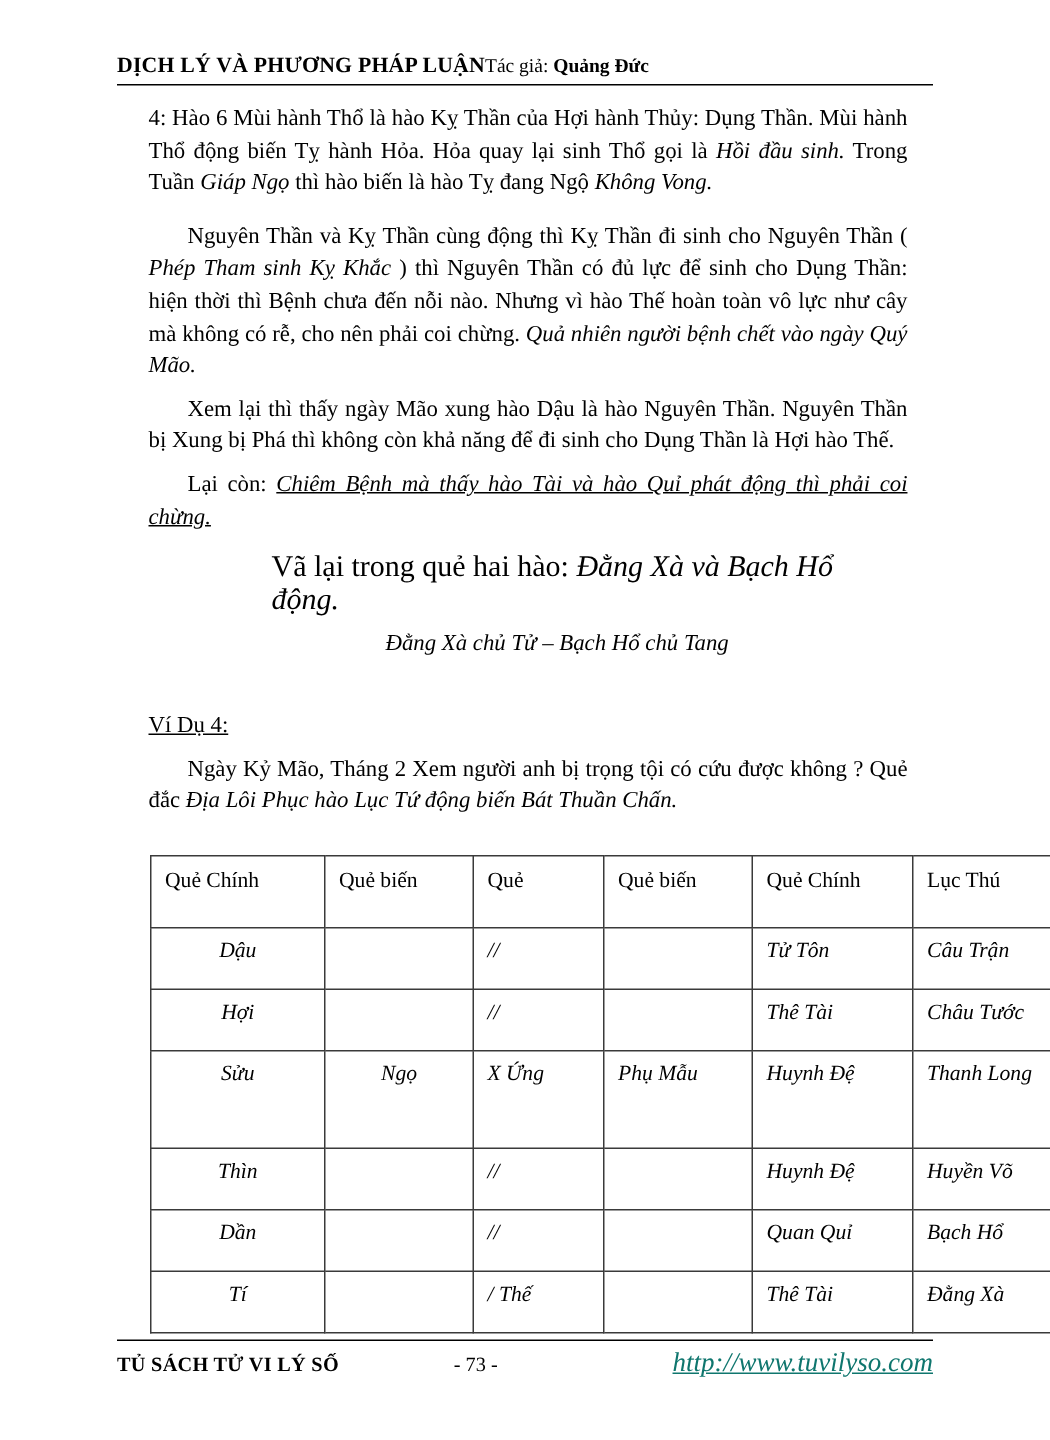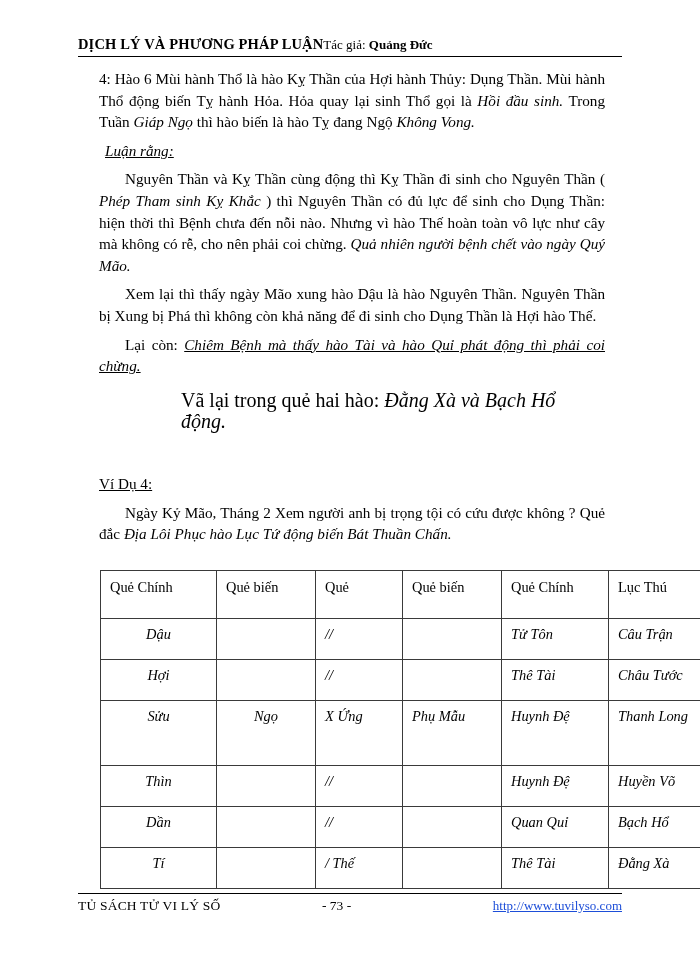--- a/index.html
+++ b/index.html
@@ -141,36 +141,37 @@
     left: 78px;
     top: 893px;
     width: 544px;
     border-top: 1.6px solid #000;
     padding-top: 4px;
     display: flex;
     align-items: baseline;
     font-size: 13px;
   }
   .footer-left {
-    font-weight: normal;
+    font-weight: bold;
     font-size: 13.5px;
     letter-spacing: 0.2px;
     flex: 0 0 auto;
   }
   .footer-center {
     flex: 1 1 auto;
     text-align: center;
     font-size: 13.5px;
     padding-right: 40px;
   }
   .footer-right {
     flex: 0 0 auto;
-    color: #1d4ed8;
+    color: #0f766e;
     text-decoration: underline;
-    font-size: 13px;
+    font-size: 18px;
+    font-style: italic;
   }
 </style>
 </head>
 <body>
 
 <div class="page">
 
   <div class="header">
     <span class="header-title">DỊCH LÝ VÀ PHƯƠNG PHÁP LUẬN</span>
     <span class="header-right">
@@ -178,40 +179,40 @@
       <span class="author-name">Quảng Đức</span>
     </span>
   </div>
 
   <div class="content">
 
     <p class="para"><span>4: Hào 6 Mùi hành Thổ là hào Kỵ Thần của Hợi hành Thủy: Dụng Thần. Mùi hành Thổ động biến Tỵ hành Hỏa. Hỏa quay lại sinh Thổ gọi là </span><span class="i">Hồi đầu sinh.</span><span> Trong Tuần </span><span class="i">Giáp Ngọ</span><span> thì hào biến là hào Tỵ đang Ngộ </span><span class="i">Không Vong.</span></p>
 
     <div class="gap-sm"></div>
 
-    <div><span class="subhead">Luận rằng:</span></div>
 
     <div class="gap-sm"></div>
 
     <p class="para indent"><span>Nguyên Thần và Kỵ Thần cùng động thì Kỵ Thần đi sinh cho Nguyên Thần ( </span><span class="i">Phép Tham sinh Kỵ Khắc</span><span> ) thì Nguyên Thần có đủ lực để sinh cho Dụng Thần: hiện thời thì Bệnh chưa đến nỗi nào. Nhưng vì hào Thế hoàn toàn vô lực như cây mà không có rễ, cho nên phải coi chừng. </span><span class="i">Quả nhiên người bệnh chết vào ngày Quý Mão.</span></p>
 
     <div class="gap-sm"></div>
 
     <p class="para indent">Xem lại thì thấy ngày Mão xung hào Dậu là hào Nguyên Thần. Nguyên Thần bị Xung bị Phá thì không còn khả năng để đi sinh cho Dụng Thần là Hợi hào Thế.</p>
 
     <div class="gap-sm"></div>
 
     <p class="para indent"><span>Lại còn:  </span><span class="iu">Chiêm Bệnh mà thấy hào Tài và hào Quỉ phát động thì phải coi chừng.</span></p>
 
     <div class="gap-md"></div>
 
     <p class="indent-line"><span>Vã lại trong quẻ hai hào: </span><span class="i">Đằng Xà và Bạch Hổ động.</span></p>
 
     <div class="gap-sm"></div>
 
+    <p class="indent-line2 i">Đằng Xà chủ Tử – Bạch Hổ chủ Tang</p>
 
     <div class="gap-lg"></div>
     <div class="gap-md"></div>
 
     <div><span class="subhead2">Ví Dụ 4:</span></div>
 
     <div class="gap-sm"></div>
 
     <p class="para indent"><span>Ngày Kỷ Mão, Tháng 2  Xem người anh bị trọng tội có cứu được không ? Quẻ đắc </span><span class="i">Địa Lôi Phục hào Lục Tứ động biến Bát Thuần Chấn.</span></p>
 

